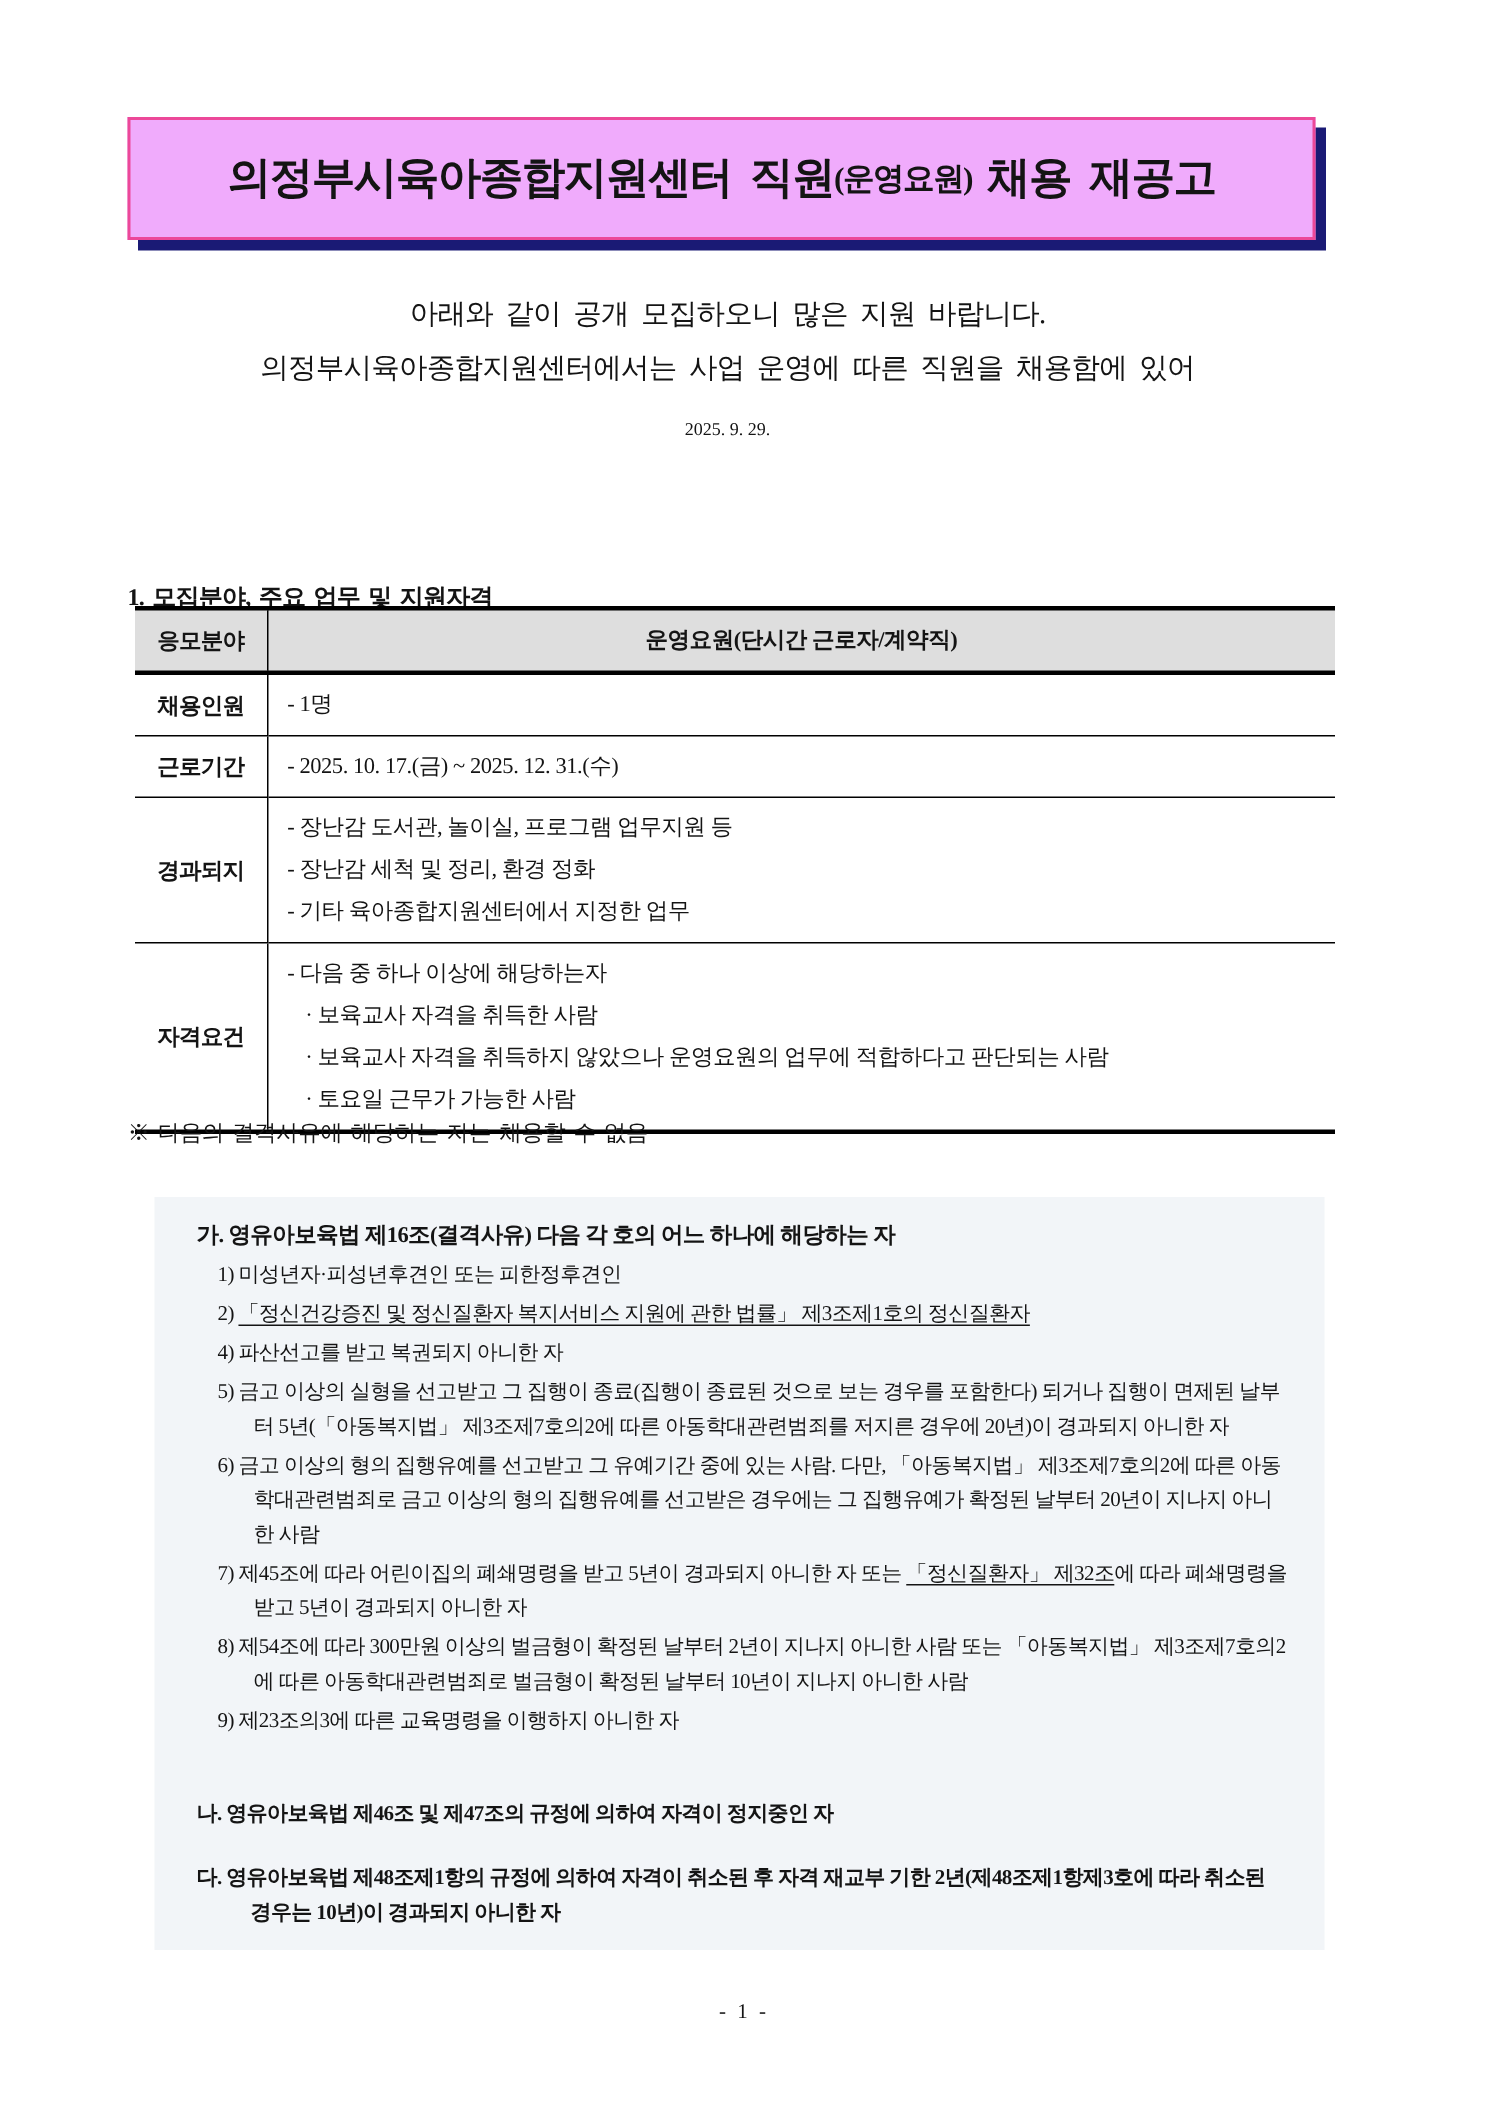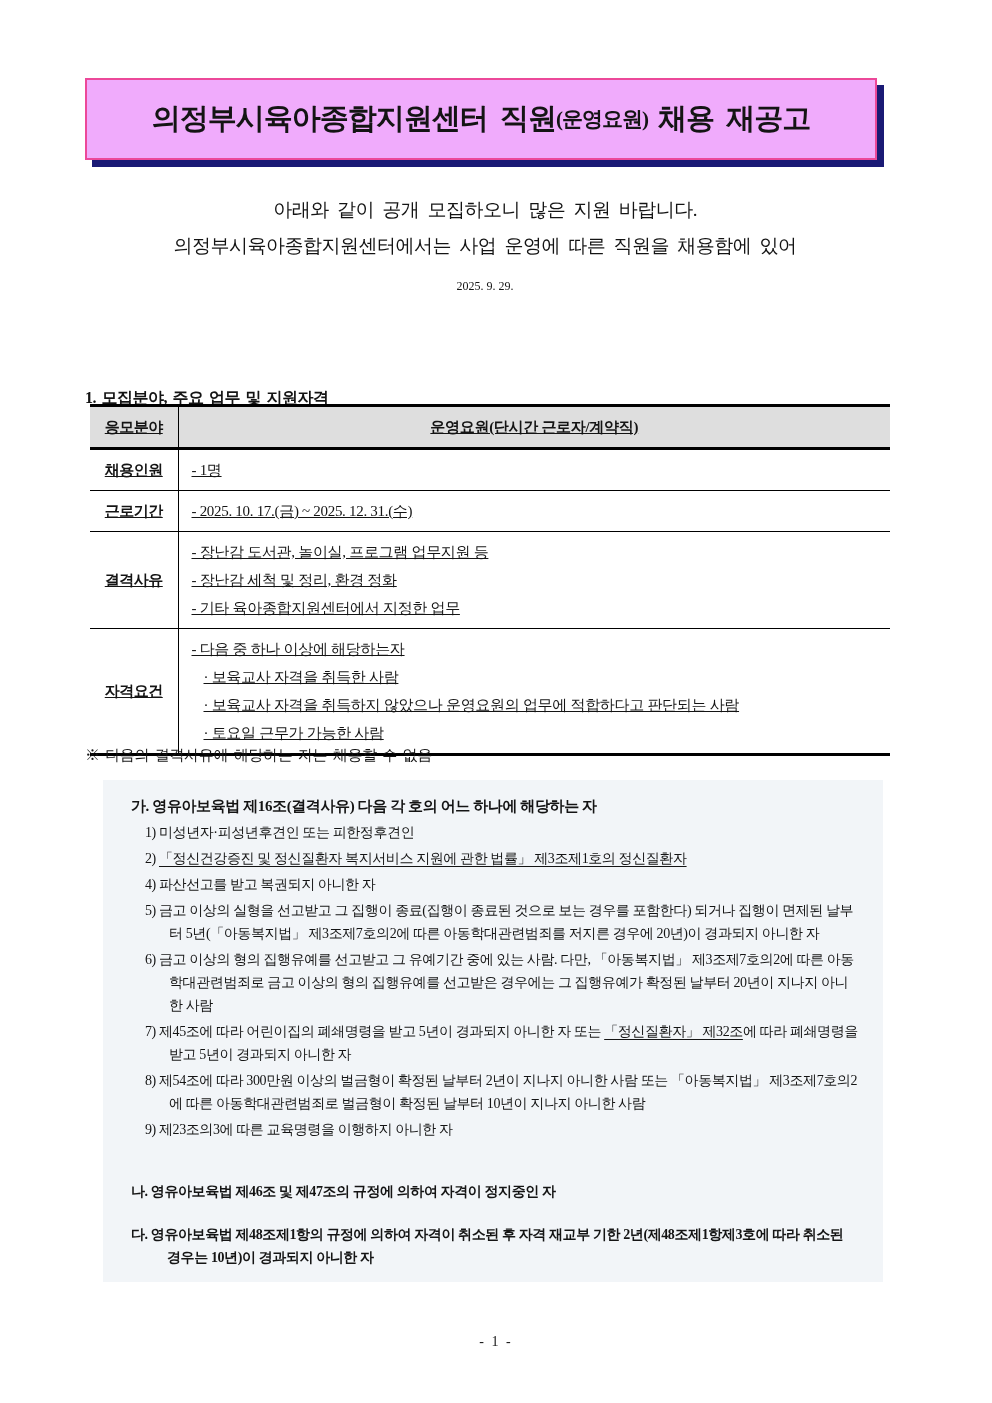--- a/index.html
+++ b/index.html
@@ -29,39 +29,39 @@
   .intro-date{font-size:12px;margin-top:8px;line-height:28px;}
   .intro-sender{font-size:20px;font-weight:bold;text-align:right;margin-top:13px;letter-spacing:-0.5px;}
 
   
   .section-heading{position:absolute;left:85px;top:368px;font-size:16px;font-weight:bold;letter-spacing:-0.5px;word-spacing:2px;margin-top:20px;}
 
   
   table.recruit{
     position:absolute;left:90px;top:404px;width:800px;
     border-collapse:collapse;table-layout:fixed;
-    border-top:3px solid #000;border-bottom:3px solid #000;text-decoration:underline;
+    border-top:3px solid #000;border-bottom:3px solid #000;
   }
   table.recruit tr{border-bottom:1px solid #000;}
   table.recruit tr.header-row{background:var(--header-bg);border-bottom:3px solid #000;}
   table.recruit th{
     width:88px;font-size:15px;font-weight:bold;text-align:center;vertical-align:middle;
     border-right:1px solid #000;padding:7px 2px;letter-spacing:-0.5px;
   }
   table.recruit td{font-size:15px;padding:6px 6px 6px 13px;vertical-align:middle;letter-spacing:-0.3px;}
   table.recruit tr.header-row td{text-align:center;font-weight:bold;padding-left:6px;}
   .cell-line{line-height:28px;white-space:nowrap;}
   .cell-line.sub{padding-left:12px;}
 
   
   .note{position:absolute;left:85px;top:746px;font-size:15px;letter-spacing:-0.3px;word-spacing:2px;}
 
   
   .disq-box{
-    position:absolute;left:103px;top:780px;width:780px;
+    position:absolute;left:103px;top:798px;width:780px;
     background:var(--box-bg);
     padding:15px 24px 13px 28px;
     font-size:14px;line-height:23px;letter-spacing:-0.4px;font-family:Liberation Serif, serif;
   }
   .disq-heading{font-weight:bold;font-size:15px;margin-bottom:3px;}
   .disq-item{padding-left:38px;text-indent:-24px;margin:3px 0;}
   .disq-item .u, .u{text-decoration:underline;text-underline-offset:3px;}
   .disq-spacer{height:16px;}
   .disq-na,.disq-da{font-weight:bold;padding-left:36px;text-indent:-36px;margin-top:20px;}
 
@@ -101,21 +101,21 @@
             <div class="cell-line">- 1명</div>
           </td>
   </tr>
         <tr>
     <th>근로기간</th>
     <td>
             <div class="cell-line">- 2025. 10. 17.(금) ~ 2025. 12. 31.(수)</div>
           </td>
   </tr>
         <tr>
-    <th>결격사유</th>
+    <th>경과되지</th>
     <td>
             <div class="cell-line">- 장난감 도서관, 놀이실, 프로그램 업무지원 등</div>
             <div class="cell-line">- 장난감 세척 및 정리, 환경 정화</div>
             <div class="cell-line">- 기타 육아종합지원센터에서 지정한 업무</div>
           </td>
   </tr>
         <tr>
     <th>자격요건</th>
     <td>
             <div class="cell-line">- 다음 중 하나 이상에 해당하는자</div>

